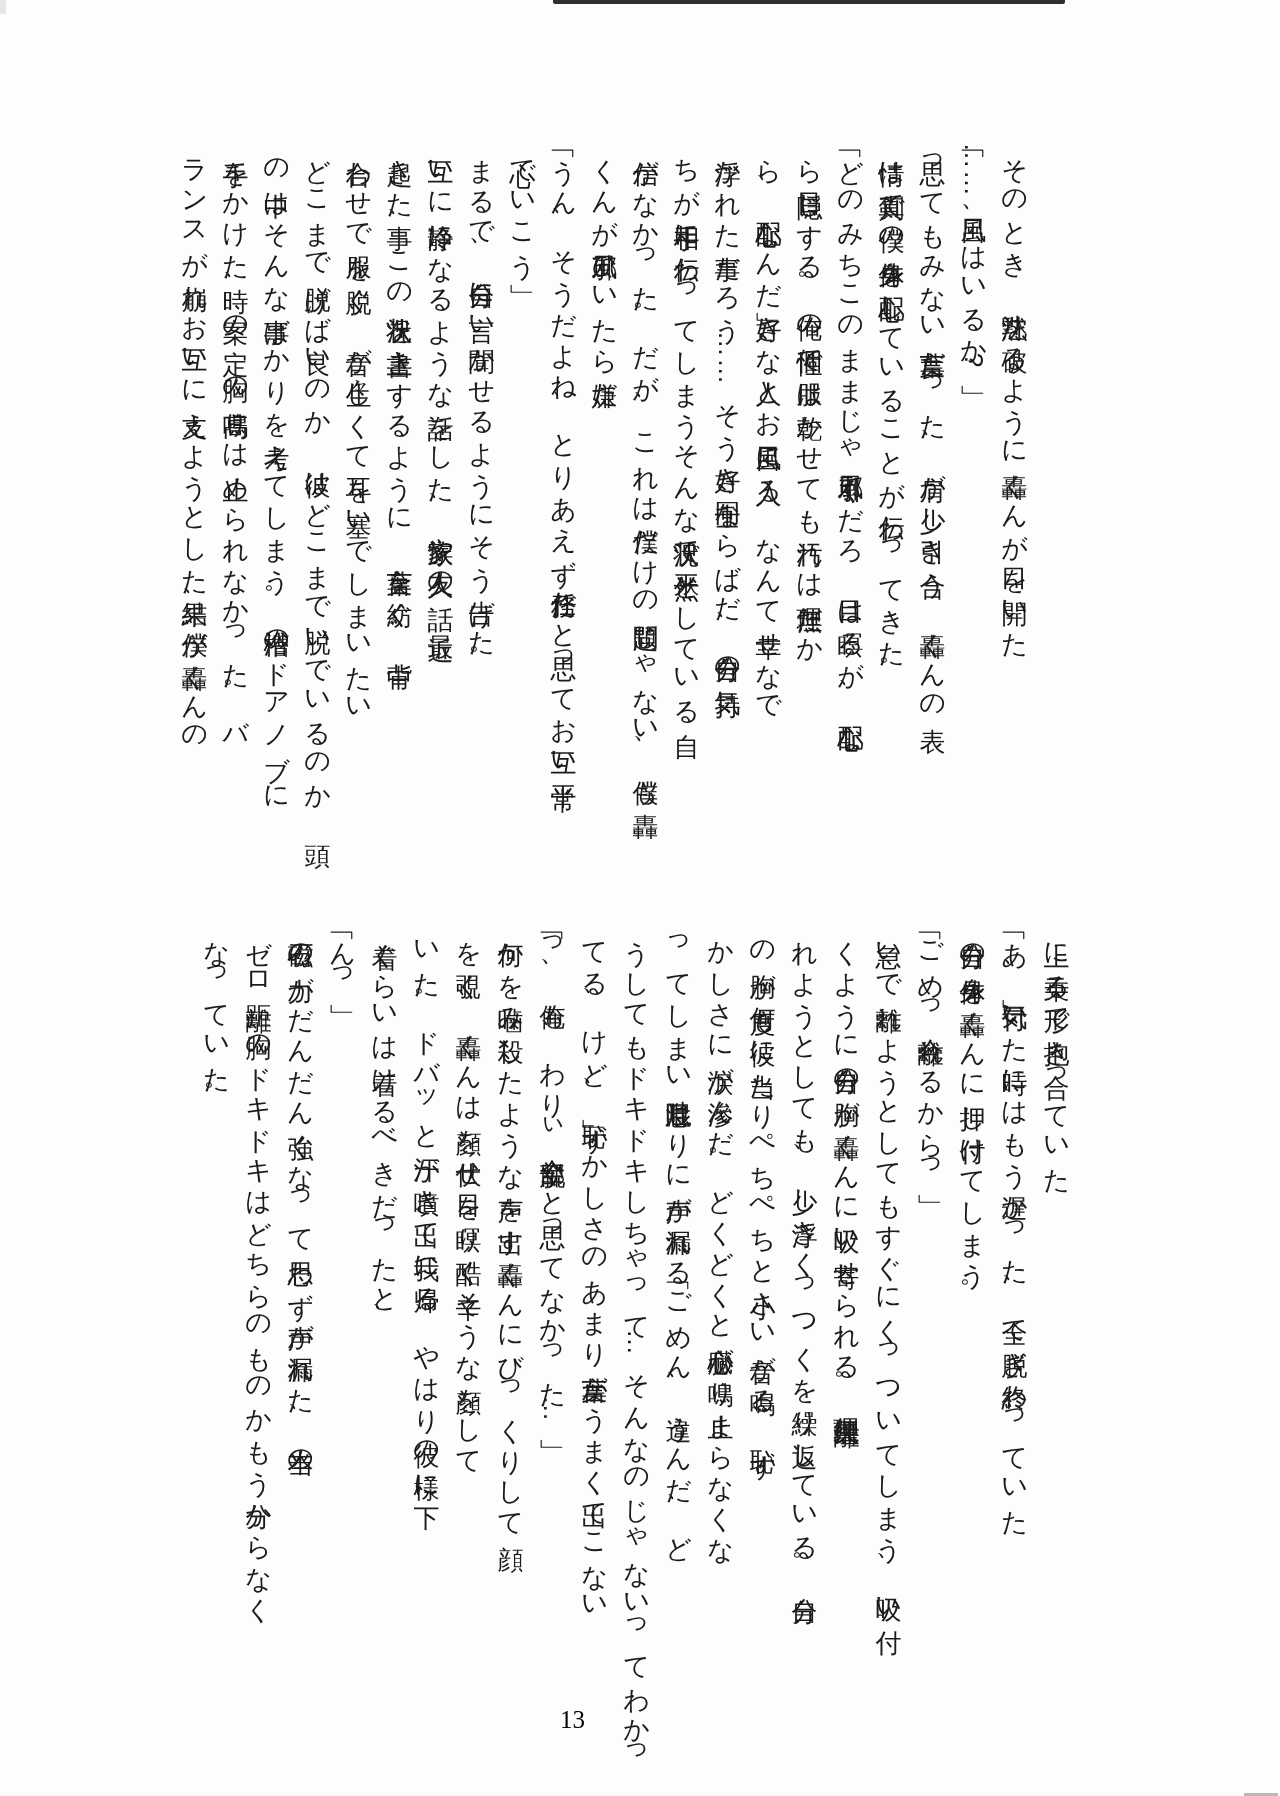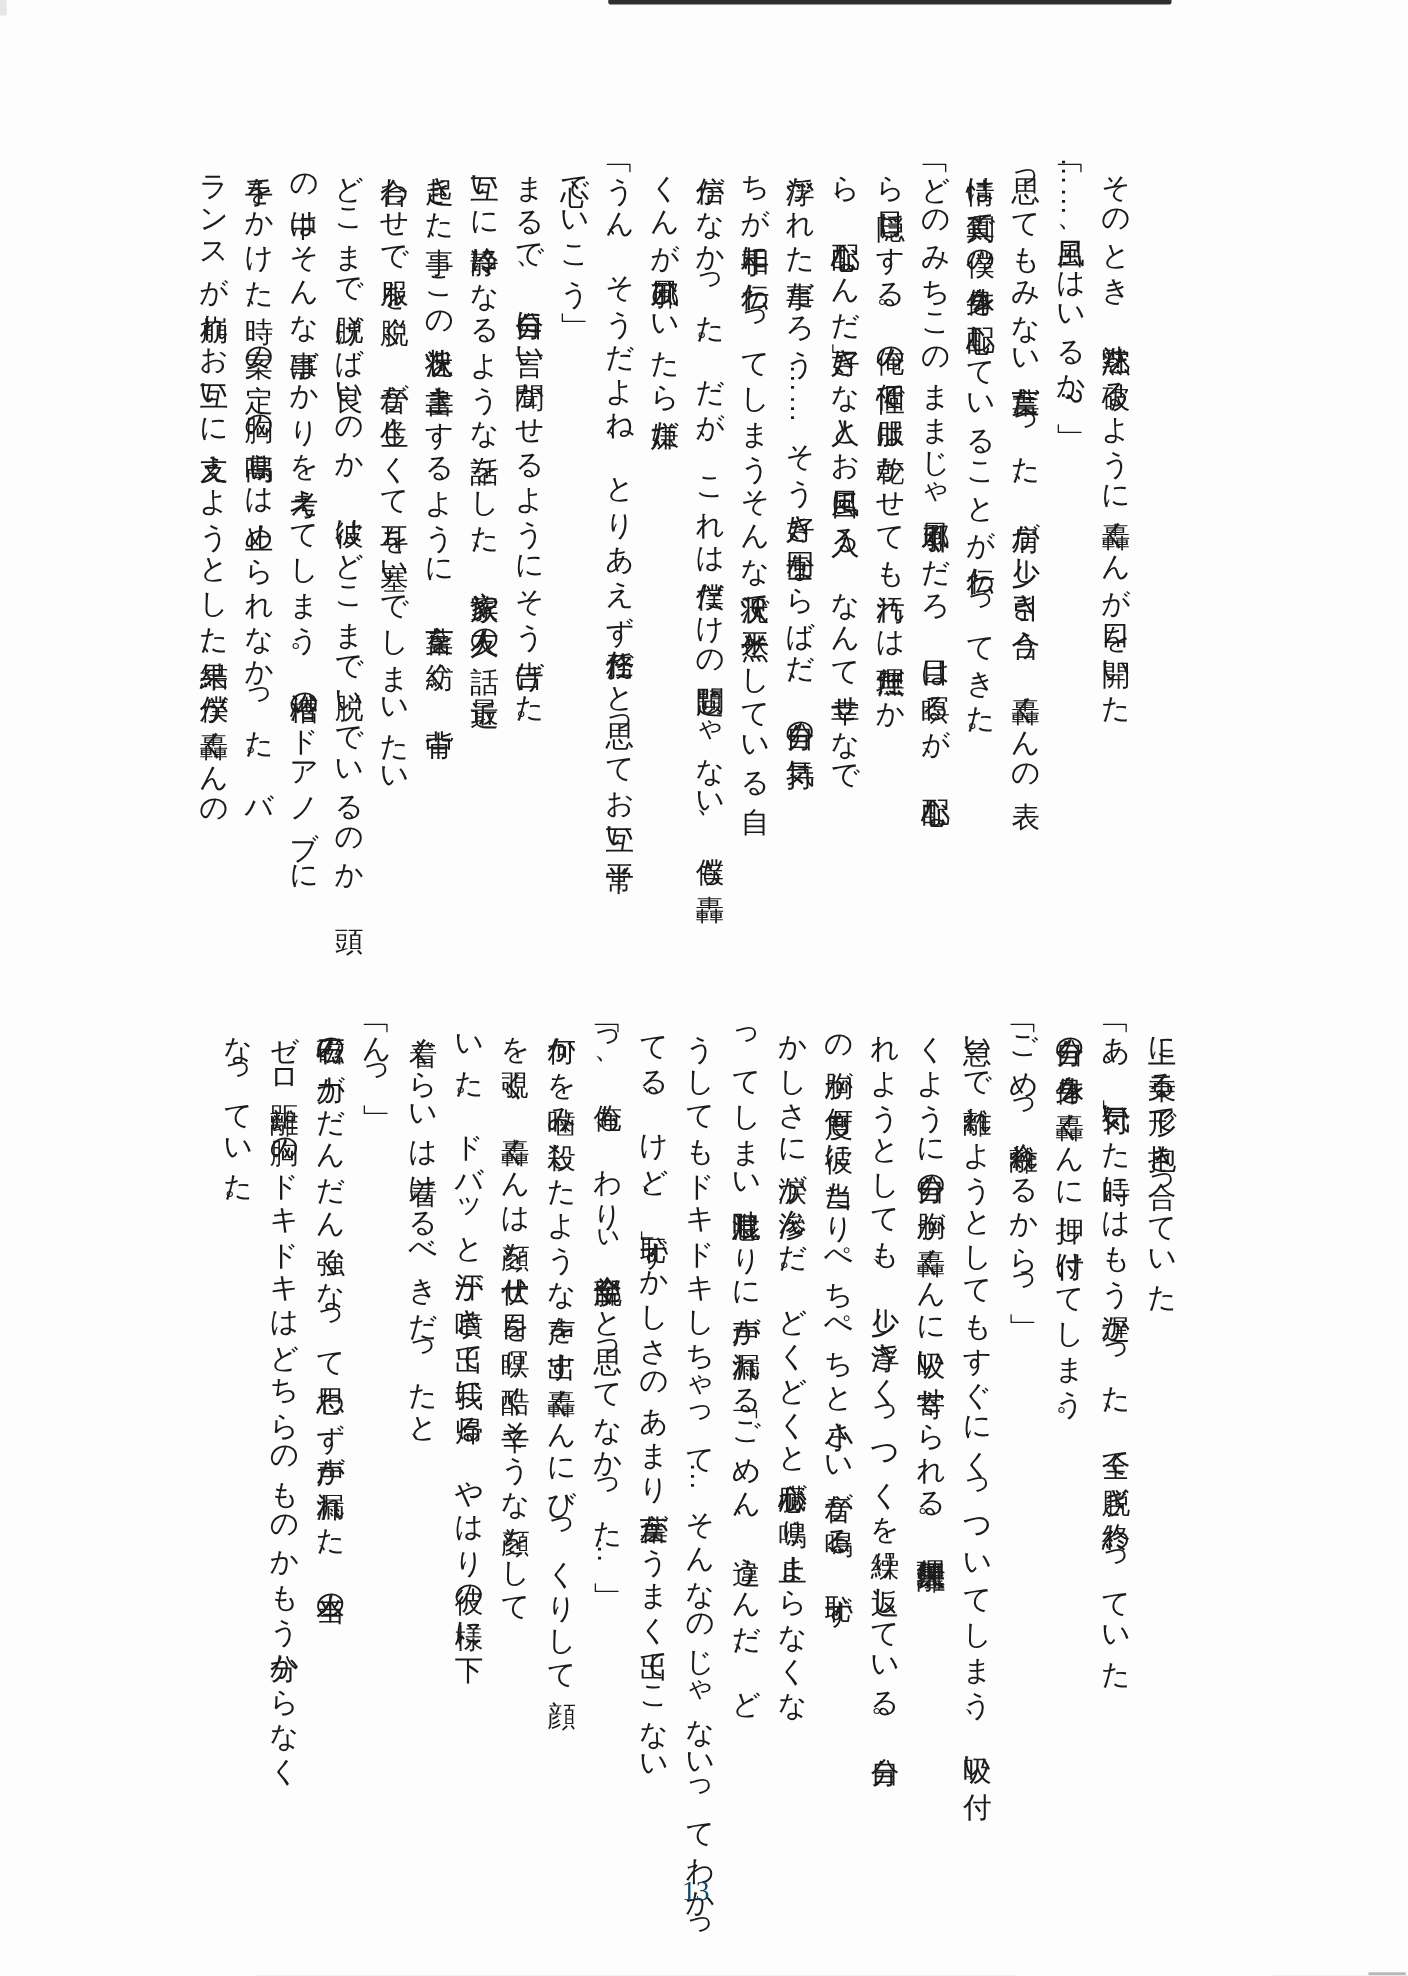--- a/index.html
+++ b/index.html
@@ -42,24 +42,23 @@
   }
   .block-bottom .col {
     width: 42px;
     line-height: 42px;
   }
   .page-number {
     position: absolute;
     top: 1706px;
     left: 560px;
     width: 145px;
-    text-align: center;
     font-family: "Liberation Serif", "DejaVu Serif", serif;
     font-size: 25px;
-    color: #0c4a6e;
+    color: #000000;
   }
   
   .scan-top-line {
     position: absolute;
     top: 0;
     left: 553px;
     width: 512px;
     height: 4px;
     background: #2f2f2f;
     border-radius: 0 0 2px 2px;

